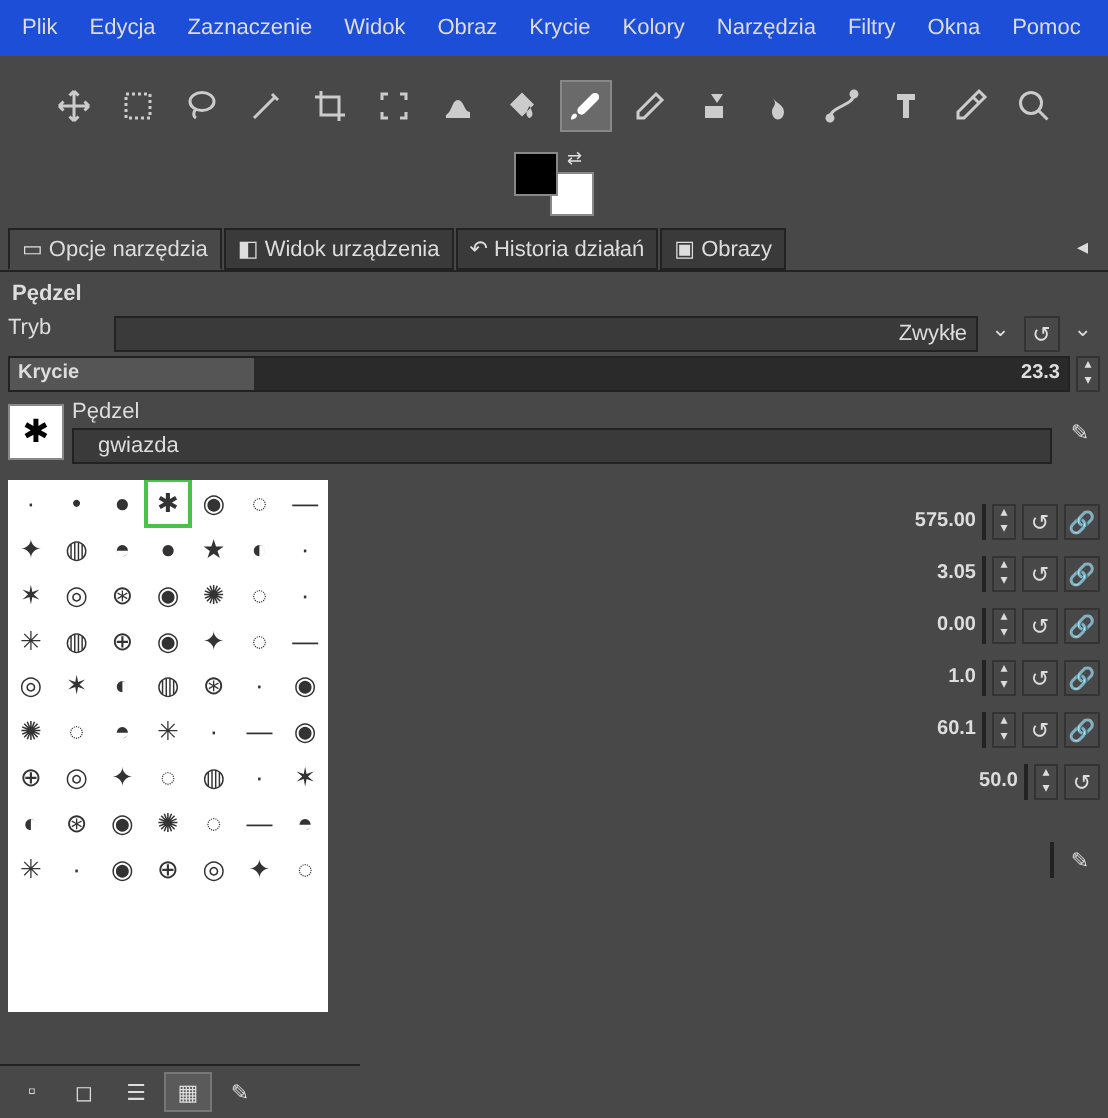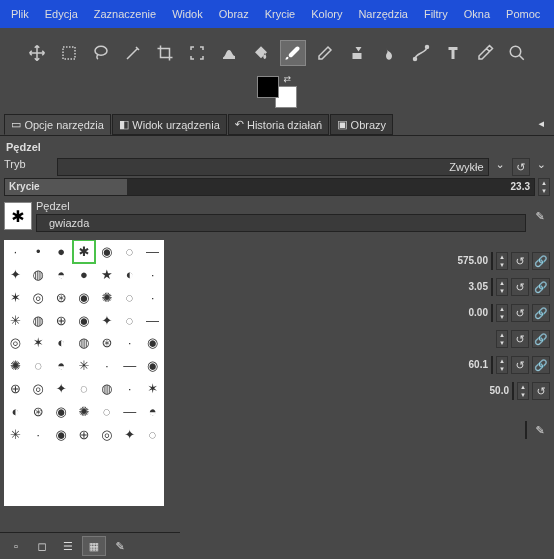--- a/index.html
+++ b/index.html
@@ -304,20 +304,24 @@
           <span class="slider-value">0.00</span>
         </div>
       <div class="spinner">
           <div>▴</div>
           <div>▾</div>
         </div>
       <div class="reset-btn">↺</div>
       <div class="link-btn">🔗</div>
     </div>
     <div class="slider-row">
+      <div class="slider-track">
+          <div class="slider-fill" style="width:20%"></div>
+          <span class="slider-value">1.0</span>
+        </div>
       <div class="spinner">
           <div>▴</div>
           <div>▾</div>
         </div>
       <div class="reset-btn">↺</div>
       <div class="link-btn">🔗</div>
     </div>
     <div class="slider-row">
       <div class="slider-track">
           <div class="slider-fill" style="width:58%"></div>

